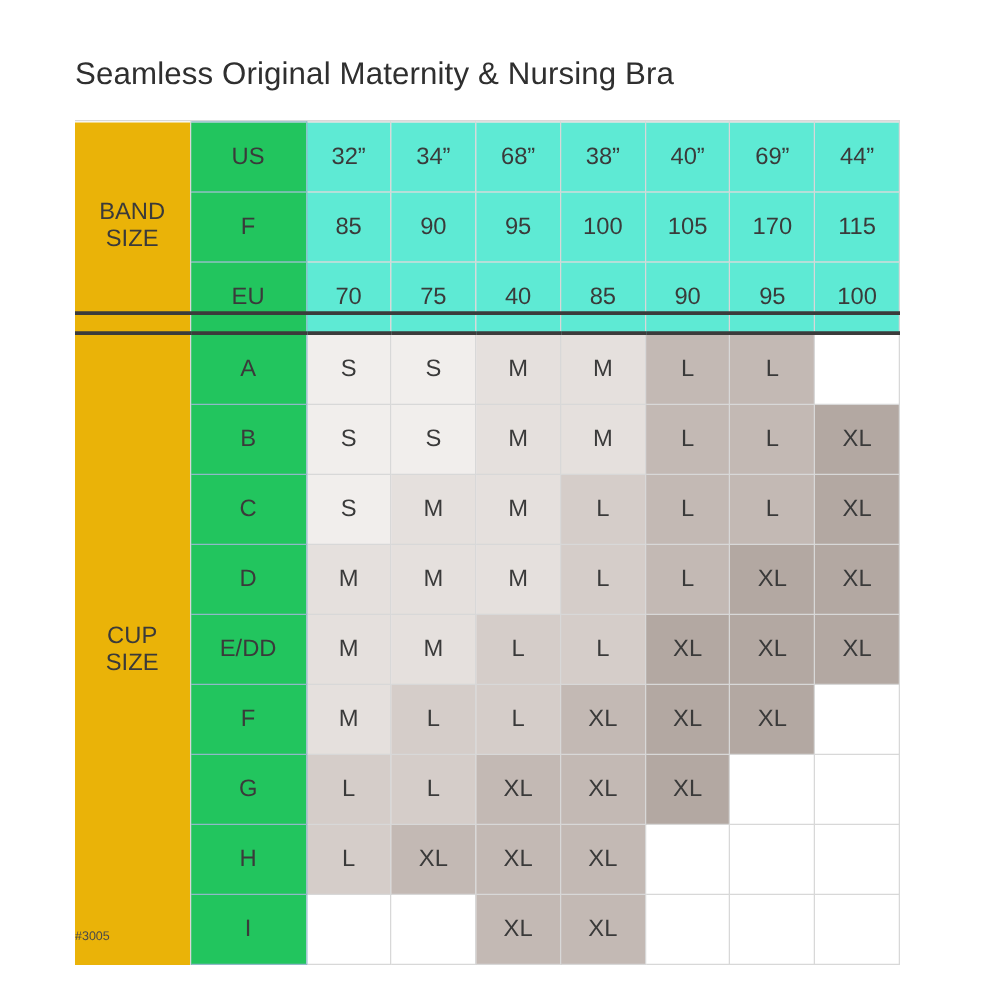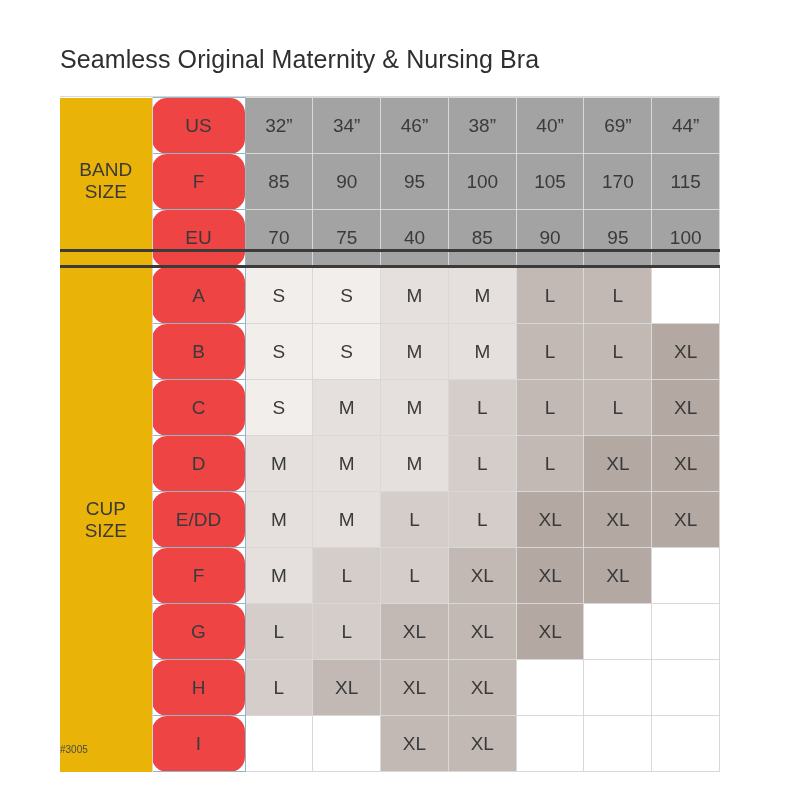--- a/index.html
+++ b/index.html
@@ -56,27 +56,26 @@
     font-size: 19px;
     color: #3a3a3a;
     line-height: 1.15;
     border-left: none !important;
     border-top: none !important;
     border-bottom: none !important;
     border-right: 1px solid #d8d8d8 !important;
     background: #eab308;
   }
   .teal {
-    background: #ef4444;
+    background: #22c55e;
     color: #ffffff;
     font-size: 19px;
     border-color: #8fb9c7 !important;
-    border-radius: 15px;
-  }
-  .white { background: #a3a3a3; }
+  }
+  .white { background: #5eead4; }
   .s1 { background: #f1eeec; }
   .s2 { background: #e5e0dd; }
   .s3 { background: #d5cdc9; }
   .s4 { background: #c3b9b4; }
   .s5 { background: #b3a8a2; }
   .blank { background: #ffffff; }
 
   
   .sep-top td { border-top: 3px solid #3b3b3b !important; }
 
@@ -128,21 +127,21 @@
     </colgroup>
     <tbody>
         <tr>
           <td class="rowlabel" rowspan="3">
             <div>BAND</div>
             <div>SIZE</div>
           </td>
           <td class="teal">US</td>
           <td class="white">32”</td>
           <td class="white">34”</td>
-          <td class="white">46”</td>
+          <td class="white">68”</td>
           <td class="white">38”</td>
           <td class="white">40”</td>
           <td class="white">69”</td>
           <td class="white">44”</td>
         </tr>
         <tr>
           <td class="teal">F</td>
           <td class="white">85</td>
           <td class="white">90</td>
           <td class="white">95</td>

